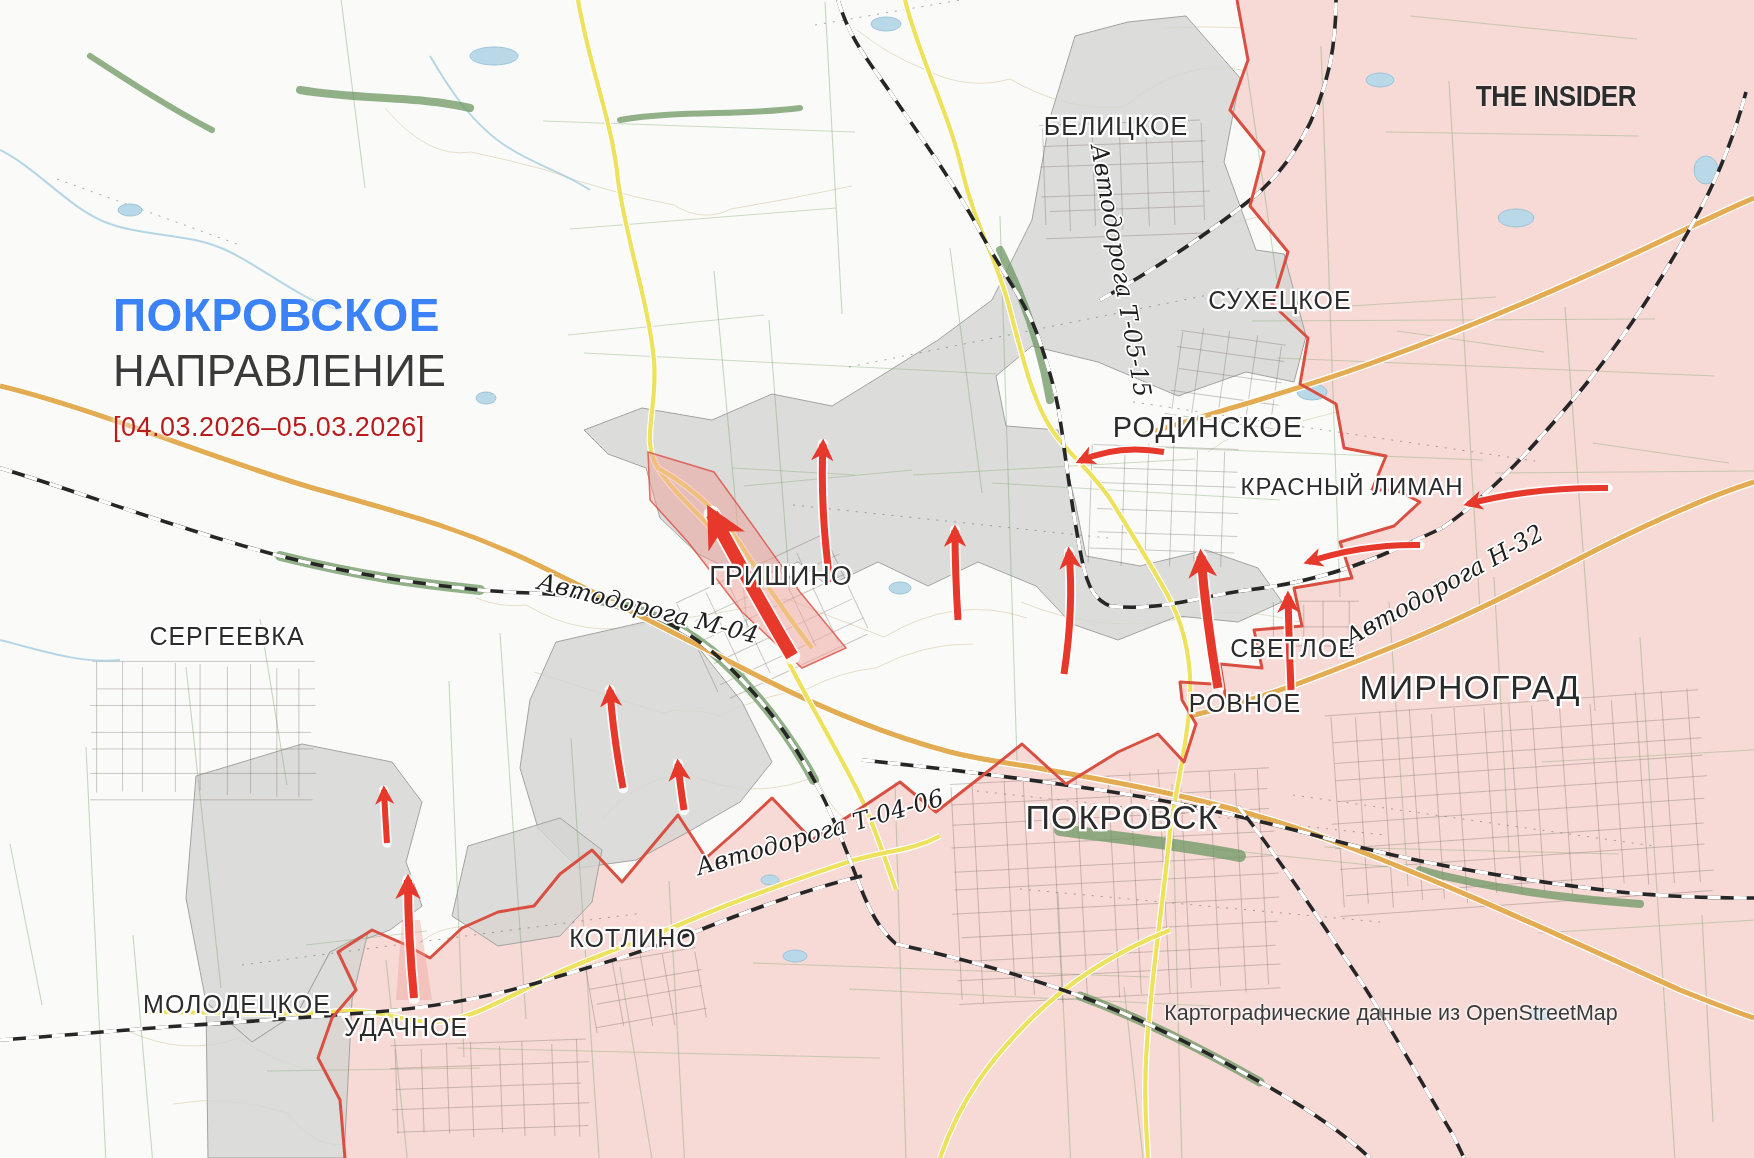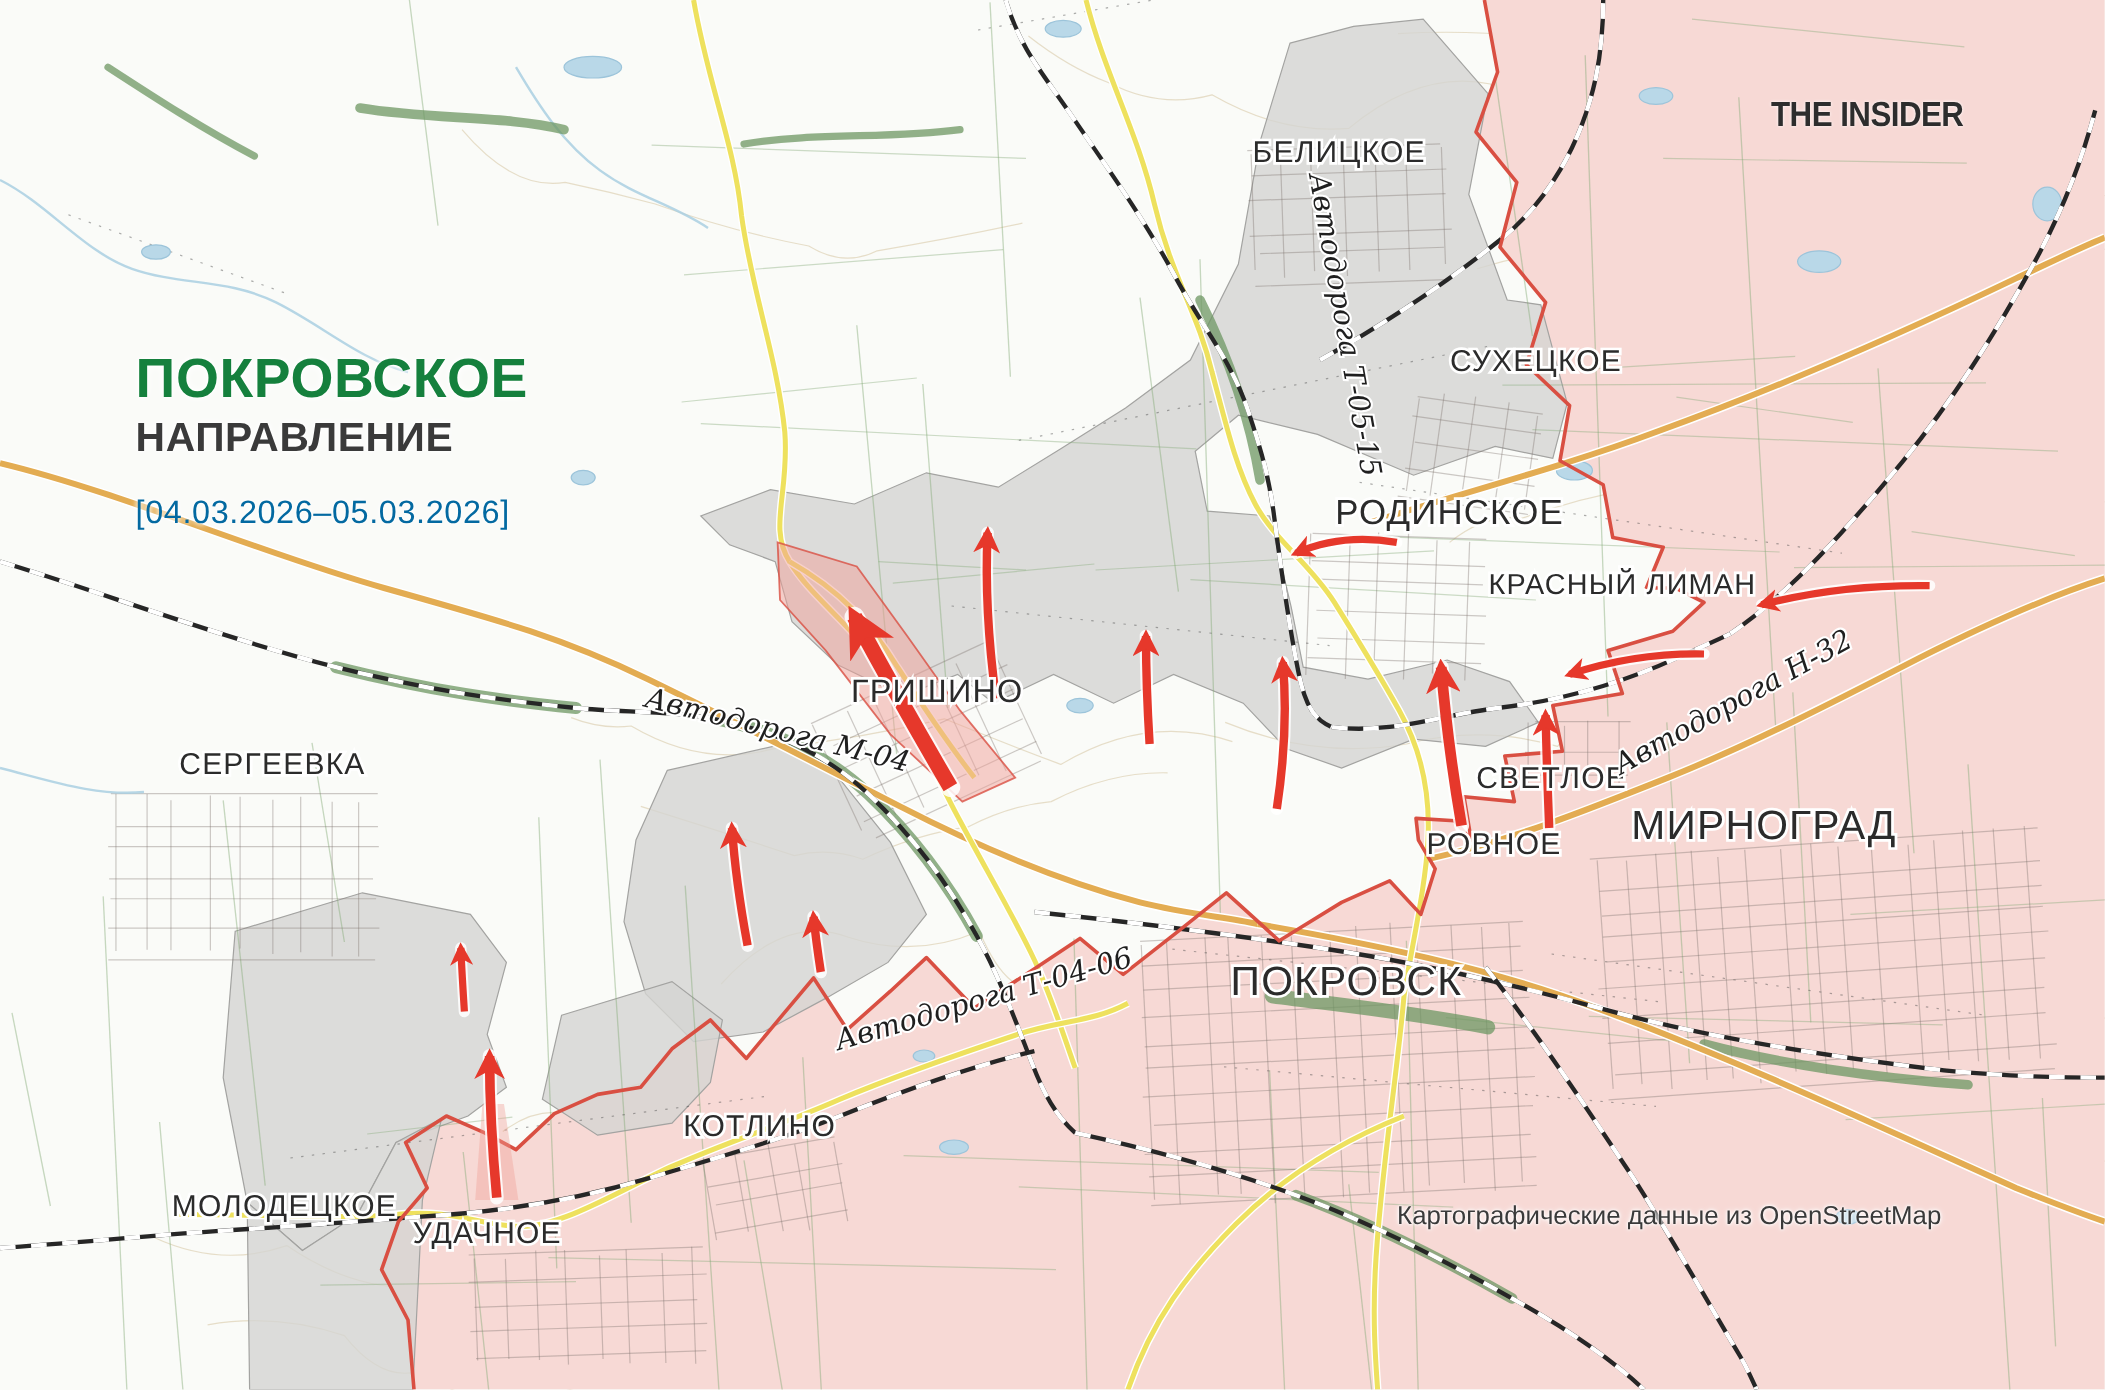--- a/index.html
+++ b/index.html
@@ -1,24 +1,24 @@
 <!DOCTYPE html>
 <html><head>
 <meta charset="utf-8">
 <style>
   html,body{margin:0;padding:0;background:#fafbf8;width:1754px;height:1158px;overflow:hidden;
     font-family:"Liberation Sans",sans-serif;}
   #stage{position:relative;width:1754px;height:1158px;overflow:hidden;}
   #map-svg{position:absolute;left:0;top:0;}
   .overlay{position:absolute;white-space:nowrap;}
-  .title-red{left:113px;top:288px;font-size:46px;font-weight:700;color:#15803d;letter-spacing:.5px;
+  .title-red{left:113px;top:288px;font-size:46px;font-weight:700;color:#3b82f6;letter-spacing:.5px;
     text-shadow:0 0 4px #fff,0 0 8px #fff,0 0 2px #fff;}
-  .title-dark{left:113px;top:346px;font-size:34px;font-weight:700;color:#3a3a3a;letter-spacing:.5px;
+  .title-dark{left:113px;top:346px;font-size:44px;font-weight:400;color:#3a3a3a;letter-spacing:.5px;
     text-shadow:0 0 4px #fff,0 0 8px #fff,0 0 2px #fff;}
-  .date-line{left:113px;top:412px;font-size:27px;font-weight:400;color:#0369a1;letter-spacing:.5px;
+  .date-line{left:113px;top:412px;font-size:27px;font-weight:400;color:#b91c1c;letter-spacing:.5px;
     text-shadow:0 0 4px #fff,0 0 6px #fff;}
   .brand{right:118px;top:80px;font-size:29px;font-weight:700;color:#2d2d2d;letter-spacing:-.5px;
     transform:scaleX(.9);transform-origin:right center;text-shadow:0 0 3px #fff;}
   .sources{left:1150px;top:1000px;width:482px;text-align:center;font-size:21.5px;line-height:1.23;
     color:#3a3a3a;white-space:normal;text-shadow:0 0 3px #fff,0 0 5px #fff,0 0 2px #fff;}
   .sources div{white-space:nowrap;}
 </style>
 </head>
 <body>
 

